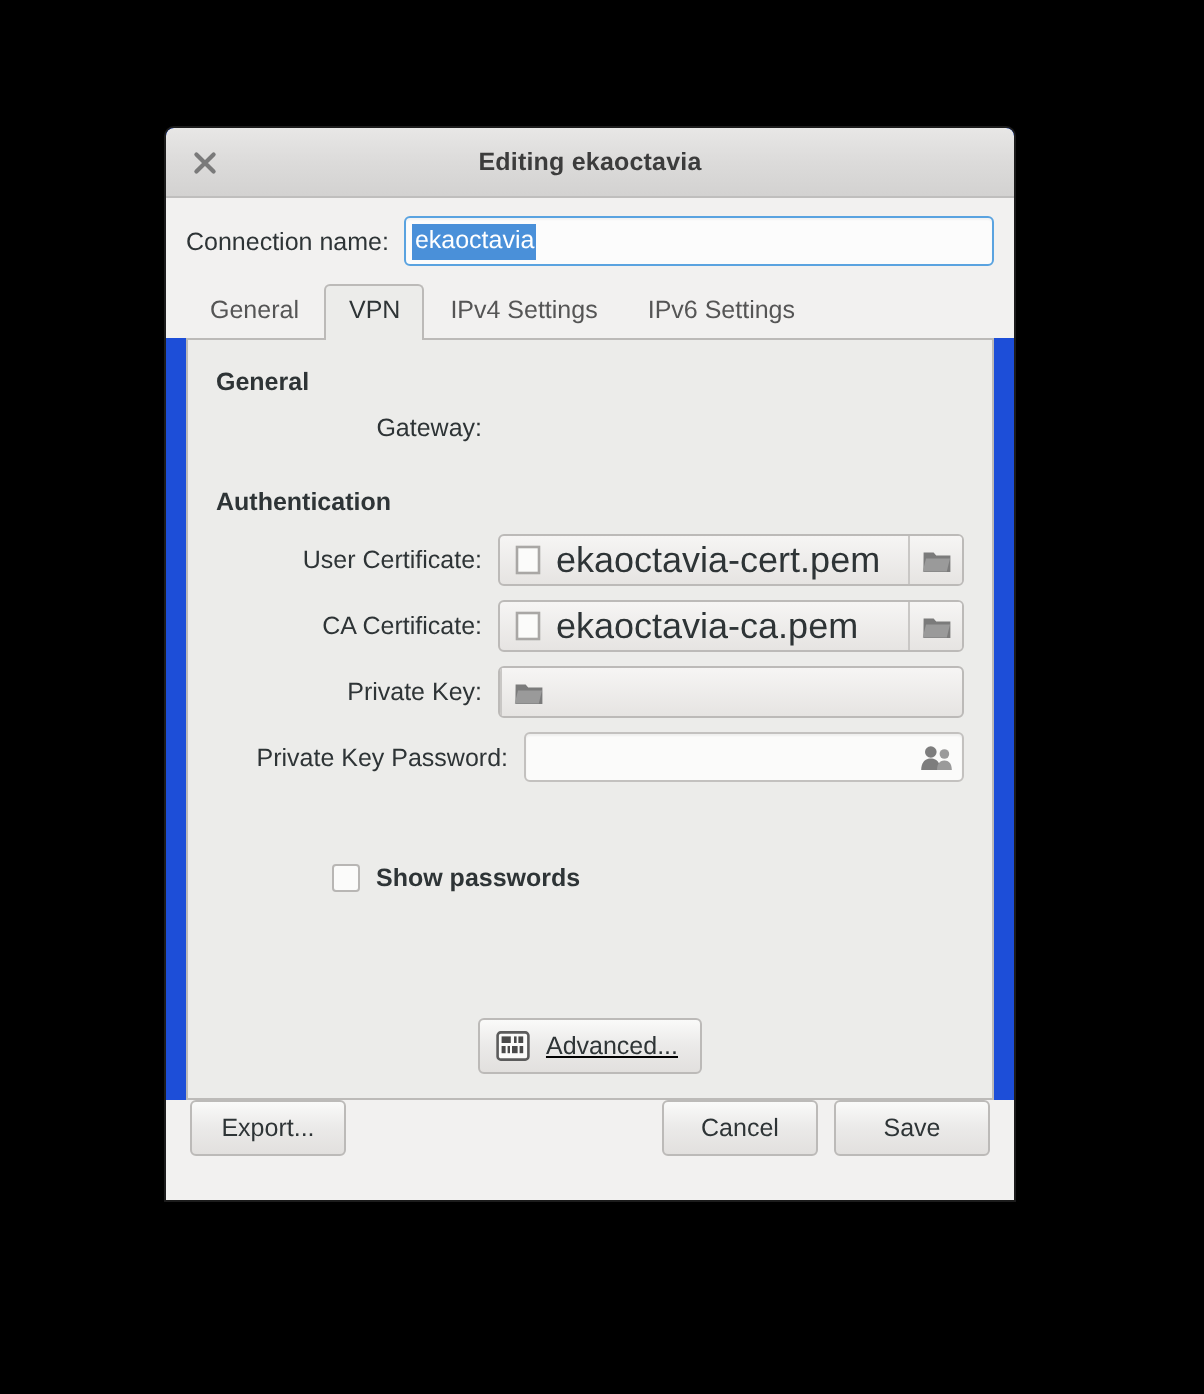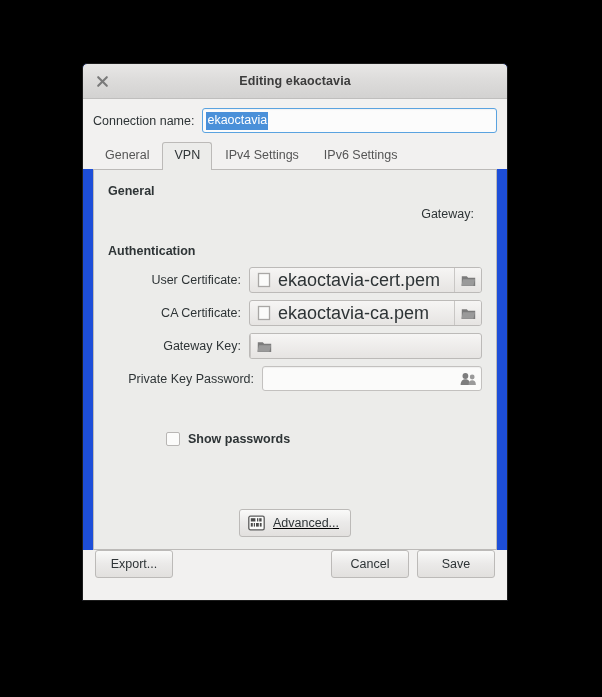--- a/index.html
+++ b/index.html
@@ -166,21 +166,20 @@
     color: #2e3436;
     margin: 2px 0 9px 0;
   }
   .section-title.second { margin-top: 16px; }
 
   .field-row {
     display: flex;
     align-items: center;
     margin-bottom: 7px;
     padding-left: 13px;
-    justify-content: flex-end;
   }
   .field-label {
     font-size: 12.5px;
     color: #2e3436;
     text-align: right;
     white-space: nowrap;
     flex: 0 0 auto;
     padding-right: 8px;
   }
   .lbl-gateway  { width: 120px; }
@@ -428,21 +427,21 @@
           <div class="fc-folderbtn">
             <svg width="15" height="13" viewBox="0 0 15 13" aria-hidden="true">
               <path d="M0.8 2.2 h5 l1.3 1.6 h7.1 v8.2 h-13.5 z" fill="#7b7b7b"></path>
               <path d="M2.0 5.2 h12.0 l-1.6 6.5 h-12.0 z" fill="#9a9a9a"></path>
             </svg>
           </div>
         </div>
       </div>
 
       <div class="field-row">
-        <div class="field-label lbl-auth">Gateway Key:</div>
+        <div class="field-label lbl-auth">Private Key:</div>
         <div class="filechooser">
           <div class="fc-folderbtn">
             <svg width="15" height="13" viewBox="0 0 15 13" aria-hidden="true">
               <path d="M0.8 2.2 h5 l1.3 1.6 h7.1 v8.2 h-13.5 z" fill="#7b7b7b"></path>
               <path d="M2.0 5.2 h12.0 l-1.6 6.5 h-12.0 z" fill="#9a9a9a"></path>
             </svg>
           </div>
         </div>
       </div>
 

